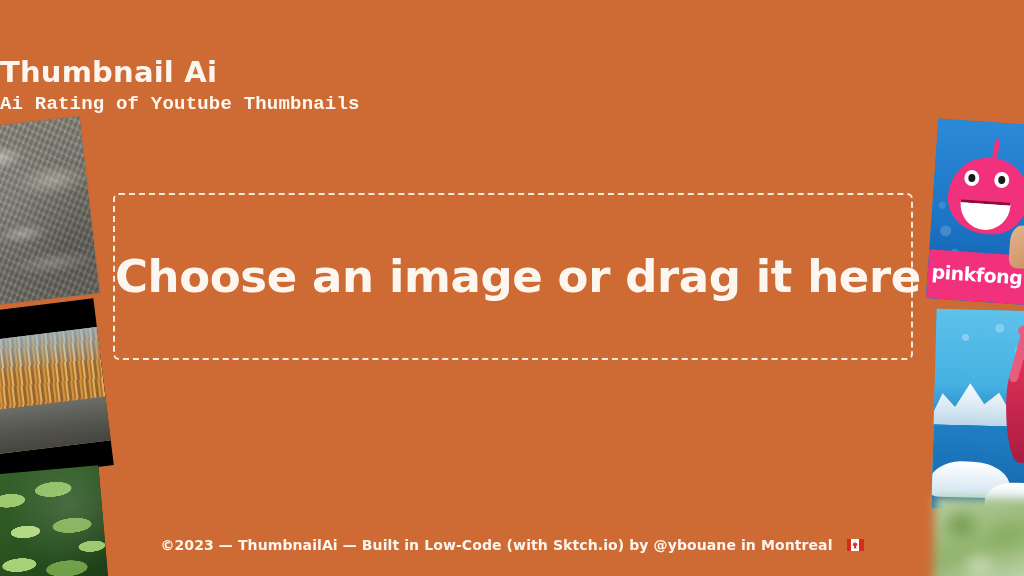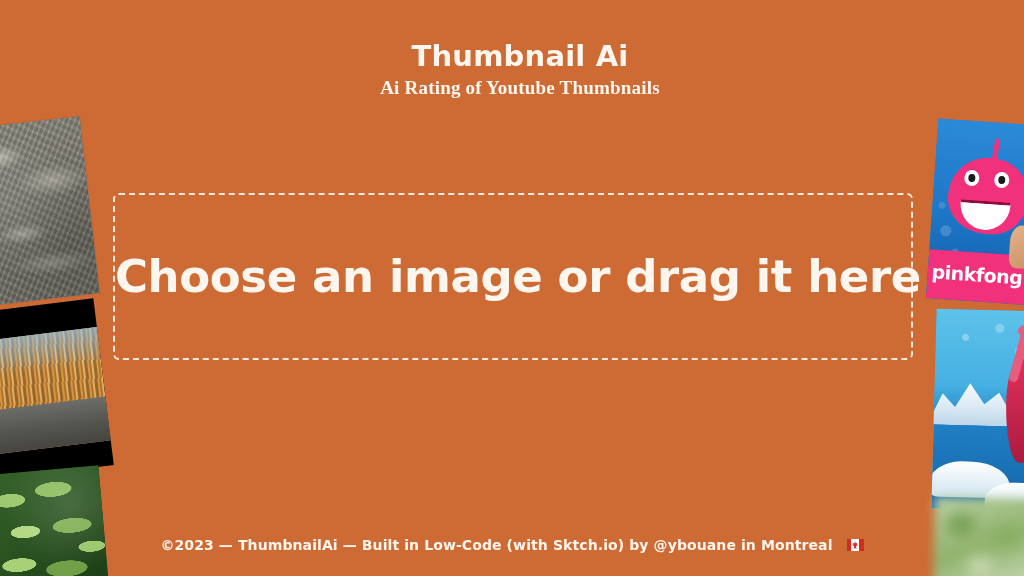--- a/index.html
+++ b/index.html
@@ -254,42 +254,41 @@
     background:
       radial-gradient(ellipse 30px 26px at 26% 30%, #6f9a4c, transparent 70%),
       radial-gradient(ellipse 34px 28px at 70% 42%, #86ae60, transparent 70%),
       radial-gradient(ellipse 28px 24px at 44% 76%, #c9d9b2, transparent 72%),
       linear-gradient(160deg, #b9cfa2 0%, #8fb36c 52%, #cfdcbd 100%);
   }
 
   
   .header {
     position: absolute;
-    left: 0; right: 0; top: 40px;
-    text-align: center;
+    left: 0; right: 0; top: 56px;
+    text-align: left;
     z-index: 5;
-    margin-left: 16px;
   }
   .app-title {
     margin: 0;
     color: #fdf6ee;
     font-size: 29px;
     font-weight: 700;
     letter-spacing: .2px;
     line-height: 1.15;
     font-family: "DejaVu Sans", sans-serif;
   }
   .app-subtitle {
     margin: 4px 0 0 0;
     color: #fdf6ee;
     font-size: 19px;
     font-weight: 600;
     letter-spacing: .2px;
     line-height: 1.2;
-    font-family: Liberation Serif, serif;
+    font-family: Liberation Mono, monospace;
   }
 
   
   .dropzone {
     position: absolute;
     left: 113px;
     top: 193px;
     width: 800px;
     height: 167px;
     box-sizing: border-box;

